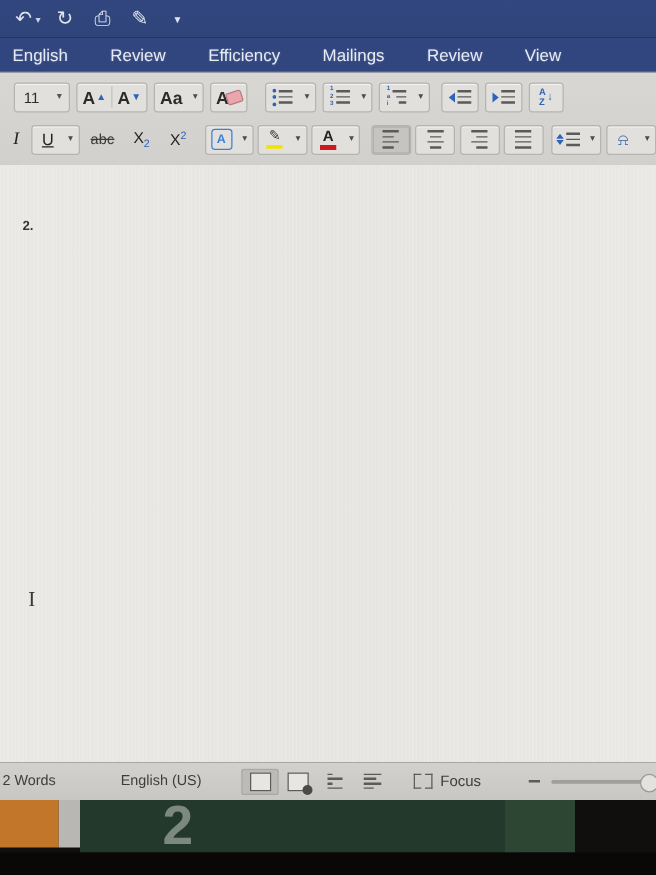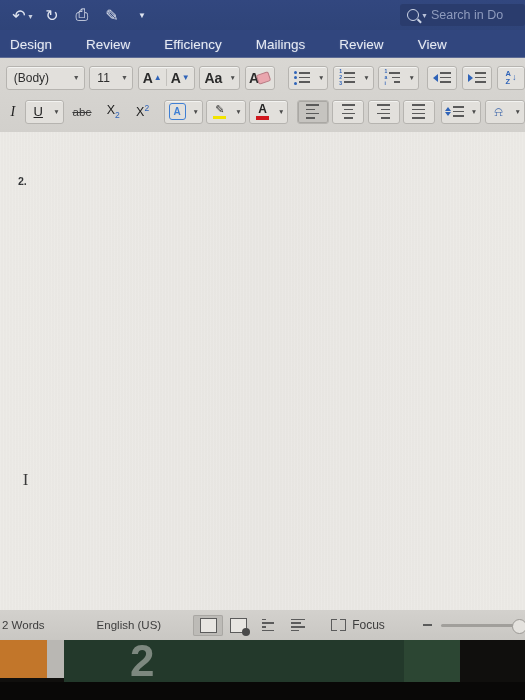--- a/index.html
+++ b/index.html
@@ -211,45 +211,36 @@
       <div class="tb-btn">
           <span>⎙</span>
         </div>
       <div class="tb-btn">
           <span>✎</span>
         </div>
       <div class="tb-btn">
           <span style="font-size:8px">▼</span>
         </div>
     </div>
-    <div class="searchbox">
-      <span class="mag"></span>
-      <span class="s-caret">▼</span>
-      <span>Search in Do</span>
-    </div>
   </div>
 
   <div class="tabstrip">
-    <div class="tab">Design</div>
+    <div class="tab">English</div>
     <div class="tab">Review</div>
     <div class="tab">Efficiency</div>
     <div class="tab">Mailings</div>
     <div class="tab">Review</div>
     <div class="tab">View</div>
   </div>
   <div class="tabstrip-underline"></div>
 
   <div class="ribbon">
 
     <div class="rrow r1">
       <div style="width:6px"></div>
-      <div class="ctl combo" style="width:82px">
-        <span class="cv">(Body)</span>
-        <span class="cc">▼</span>
-      </div>
       <div class="sep"></div>
       <div class="ctl combo" style="width:45px">
         <span class="cv">11</span>
         <span class="cc">▼</span>
       </div>
       <div class="sep"></div>
       <div class="bgrp">
         <div class="bi" style="min-width:27px">
           <span class="gA">A</span>
             <span class="blu" style="font-size:8px;margin-left:1px">▲</span>

